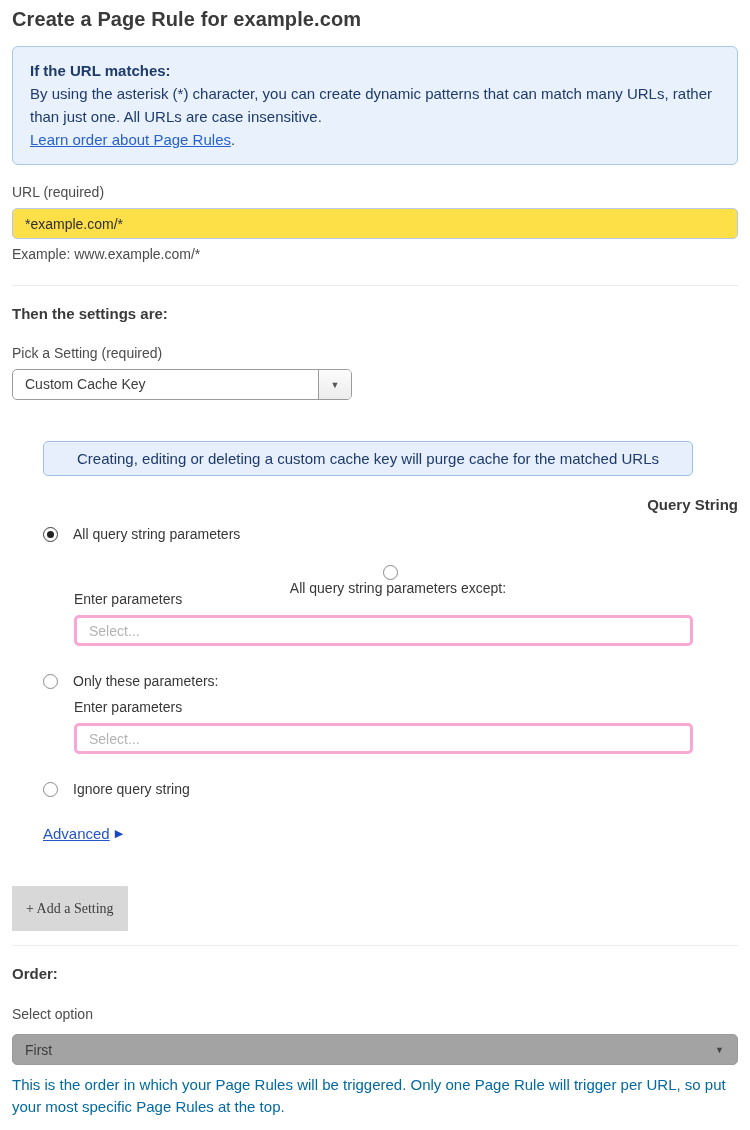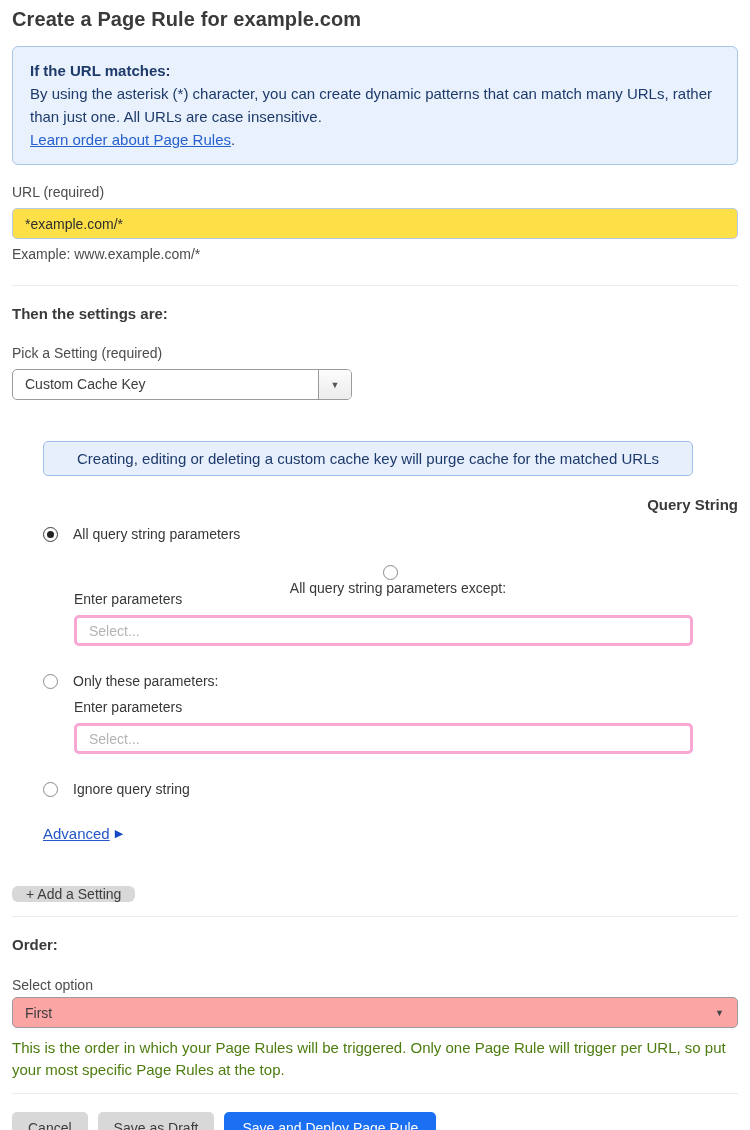--- a/index.html
+++ b/index.html
@@ -187,57 +187,57 @@
     color: #1746c4;
     font-size: 11px;
     margin-left: 5px;
   }
 
   .add-setting-btn {
     margin-top: 44px;
     display: inline-block;
     background: #d8d8d8;
     border: none;
-    border-radius: 6px;
-    height: 16px;
+    border-radius: 1px;
+    height: 45px;
     padding: 0 14px;
     font-size: 14px;
-    font-family: Liberation Sans, sans-serif;
+    font-family: Liberation Serif, serif;
     color: #3d3d3d;
     cursor: pointer;
   }
 
   
   .order-select {
-    margin-top: 4px;
+    margin-top: 12px;
     width: 100%;
     height: 31px;
     border: 1px solid #9b9b9b;
     border-radius: 5px;
-    background: #fca5a5;
+    background: #a3a3a3;
     display: flex;
     align-items: center;
     cursor: pointer;
     justify-content: space-between;
   }
   .order-select .select-value {
     flex: 1;
     padding: 0 12px;
     font-size: 14px;
     color: #3d3d3d;
   }
   .order-select .select-caret {
     color: #444;
     font-size: 9px;
     padding-right: 13px;
   }
   .order-help {
     margin-top: 9px;
     font-size: 15px;
-    color: #4d7c0f;
+    color: #0369a1;
     line-height: 22px;
   }
 
   
   .footer-buttons {
     margin-top: 18px;
     display: flex;
     align-items: center;
     gap: 10px;
   }

